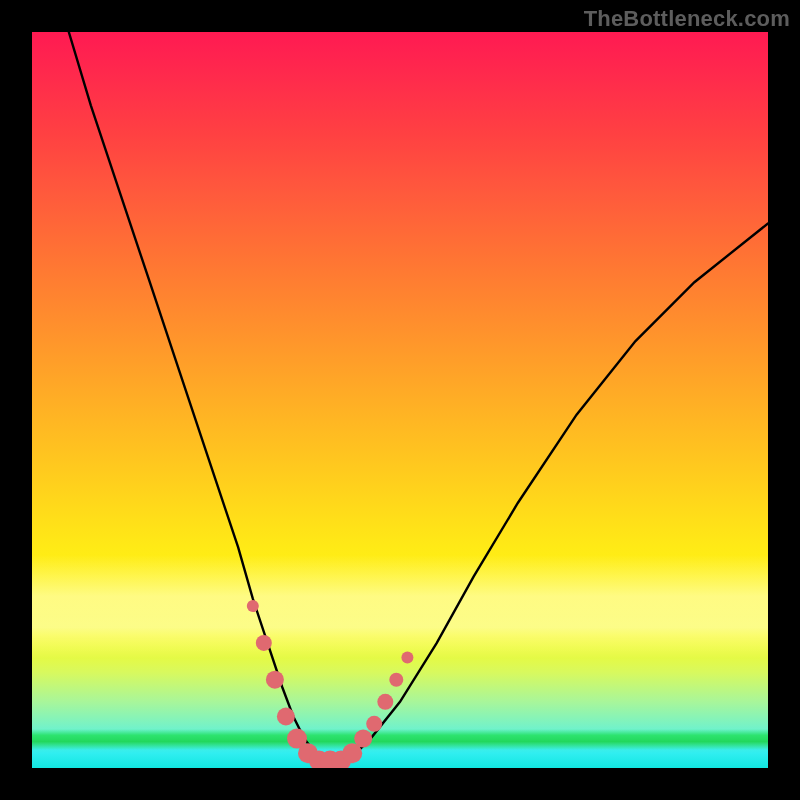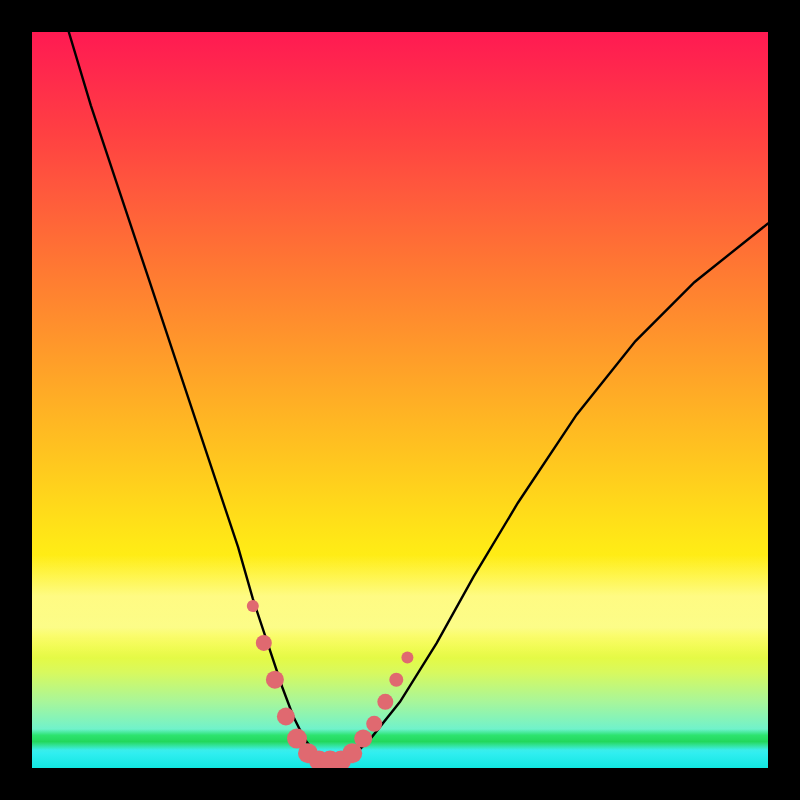--- a/index.html
+++ b/index.html
@@ -122,13 +122,14 @@
           <circle cx="320.2" cy="721.3" r="10" fill="#e06970" stroke="#c94f57" stroke-width="0"></circle>
           <circle cx="331.2" cy="706.6" r="9" fill="#e06970" stroke="#c94f57" stroke-width="0"></circle>
           <circle cx="342.2" cy="691.8" r="8" fill="#e06970" stroke="#c94f57" stroke-width="0"></circle>
           <circle cx="353.3" cy="669.8" r="8" fill="#e06970" stroke="#c94f57" stroke-width="0"></circle>
           <circle cx="364.3" cy="647.7" r="7" fill="#e06970" stroke="#c94f57" stroke-width="0"></circle>
           <circle cx="375.4" cy="625.6" r="6" fill="#e06970" stroke="#c94f57" stroke-width="0"></circle>
         </g>
     </svg>
   </div>
 
+  <div class="watermark">TheBottleneck.com</div>
 </div>
 
 </body></html>

